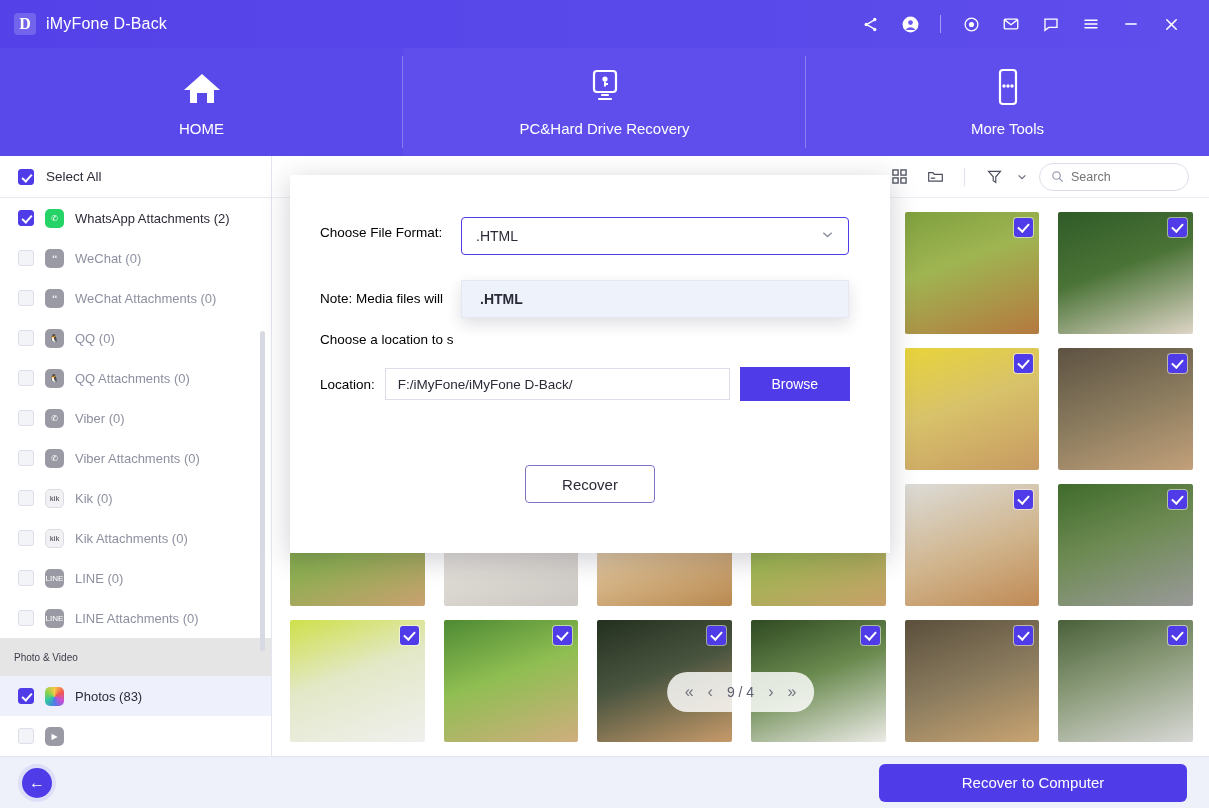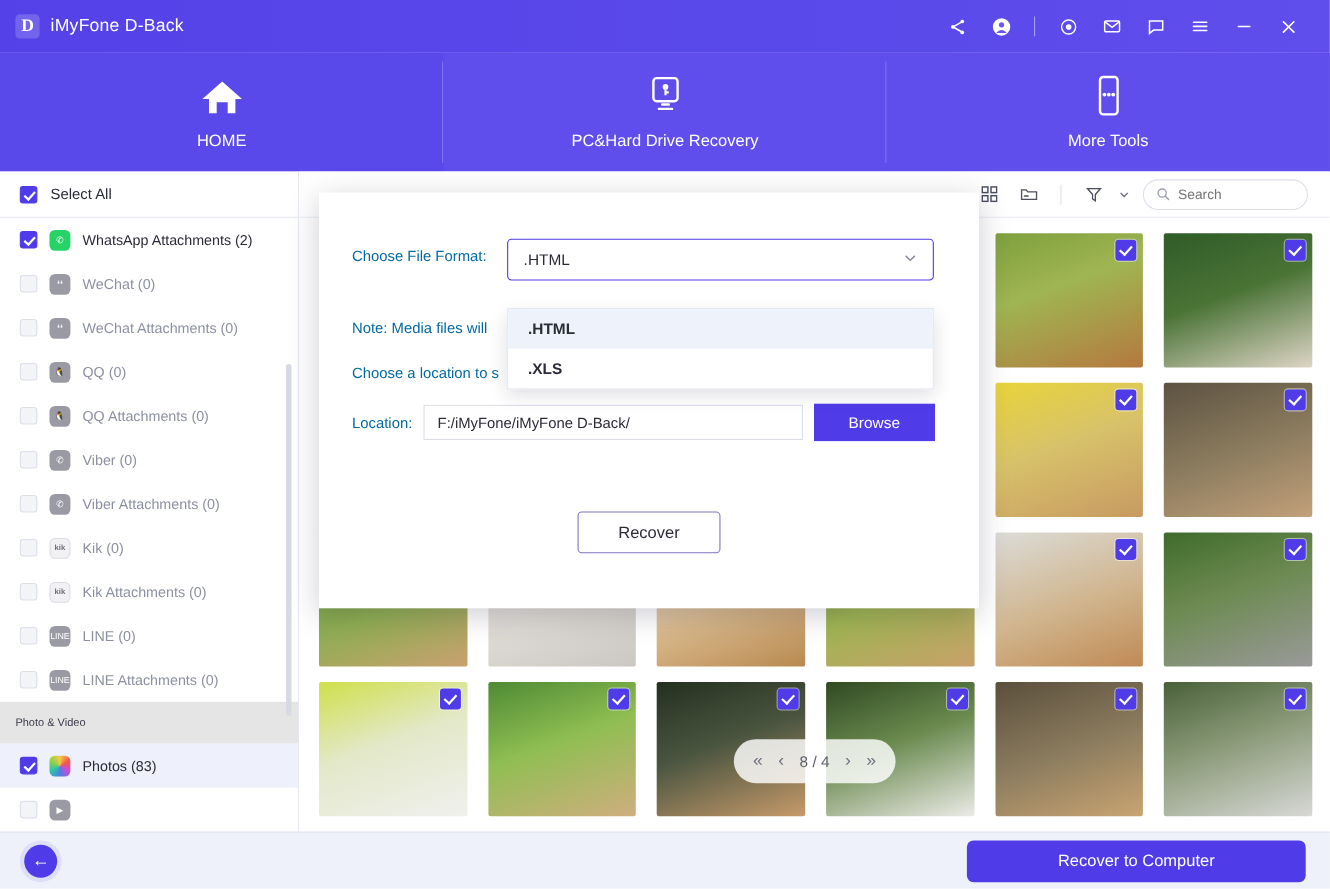--- a/index.html
+++ b/index.html
@@ -149,21 +149,21 @@
     position:absolute; left:290px; top:175px; width:600px; height:378px;
     background:#fff; box-shadow: 0 6px 26px rgba(30,30,60,.22); z-index: 40;
   }
   .modal-head{
     height:37px; background:#5442e8; color:#fff; display:flex; align-items:center;
     padding: 0 14px 0 20px; font-size:14px;
   }
   .modal-close{ margin-left:auto; cursor:pointer; font-size:18px; line-height:1; }
   .modal-body{ position:relative; height: 341px; padding: 0 30px; }
   .row{ display:flex; align-items:center; }
-  .row-label{ font-size:13.5px; color:#0369a1; }
+  .row-label{ font-size:13.5px; color:#000000; }
   .r1{ position:absolute; left:30px; top: 50px; }
   .r2{ position:absolute; left:30px; top: 116px; }
   .r3{ position:absolute; left:30px; top: 157px; }
   .r4{ position:absolute; left:30px; top: 192px; display:flex; align-items:center; gap:10px; }
 
   .select-box{
     position:absolute; left:171px; top:42px; width:388px; height:38px;
     border:1px solid #4f3ce8; border-radius:4px; background:#fff;
     display:flex; align-items:center; padding: 0 14px; font-size:14px; color:#2b2b38;
     z-index: 5; cursor:pointer;
@@ -456,21 +456,21 @@
           <div class="chk"></div>
         </div>
         <div class="cell" style="background:linear-gradient(160deg,#49603a 0%,#8a9a78 45%,#d8d8d6 100%)">
           <div class="chk"></div>
         </div>
       </div>
 
       <div class="pager">
         <span class="pg-btn">«</span>
         <span class="pg-btn">‹</span>
-        <span>8 / 4</span>
+        <span>9 / 4</span>
         <span class="pg-btn">›</span>
         <span class="pg-btn">»</span>
       </div>
     </div>
   </div>
 
   <div class="modal">
     <div class="modal-body">
       <div class="row r1">
         <span class="row-label">Choose File Format:</span>
@@ -490,21 +490,20 @@
       <div class="select-box">
         <span>.HTML</span>
         <span class="caret">
           <svg width="13" height="13" viewBox="0 0 14 14" fill="none" stroke="#8b8ea0" stroke-width="1.5">
               <path d="M2.5 5l4.5 4.2L11.5 5"></path>
             </svg>
         </span>
       </div>
       <div class="dropdown">
         <div class="dd-item active">.HTML</div>
-        <div class="dd-item xls">.XLS</div>
       </div>
 
       <div class="recover-btn">Recover</div>
     </div>
   </div>
 
   <div class="bottombar">
     <div class="back-btn">←</div>
     <div class="primary-btn">Recover to Computer</div>
   </div>

